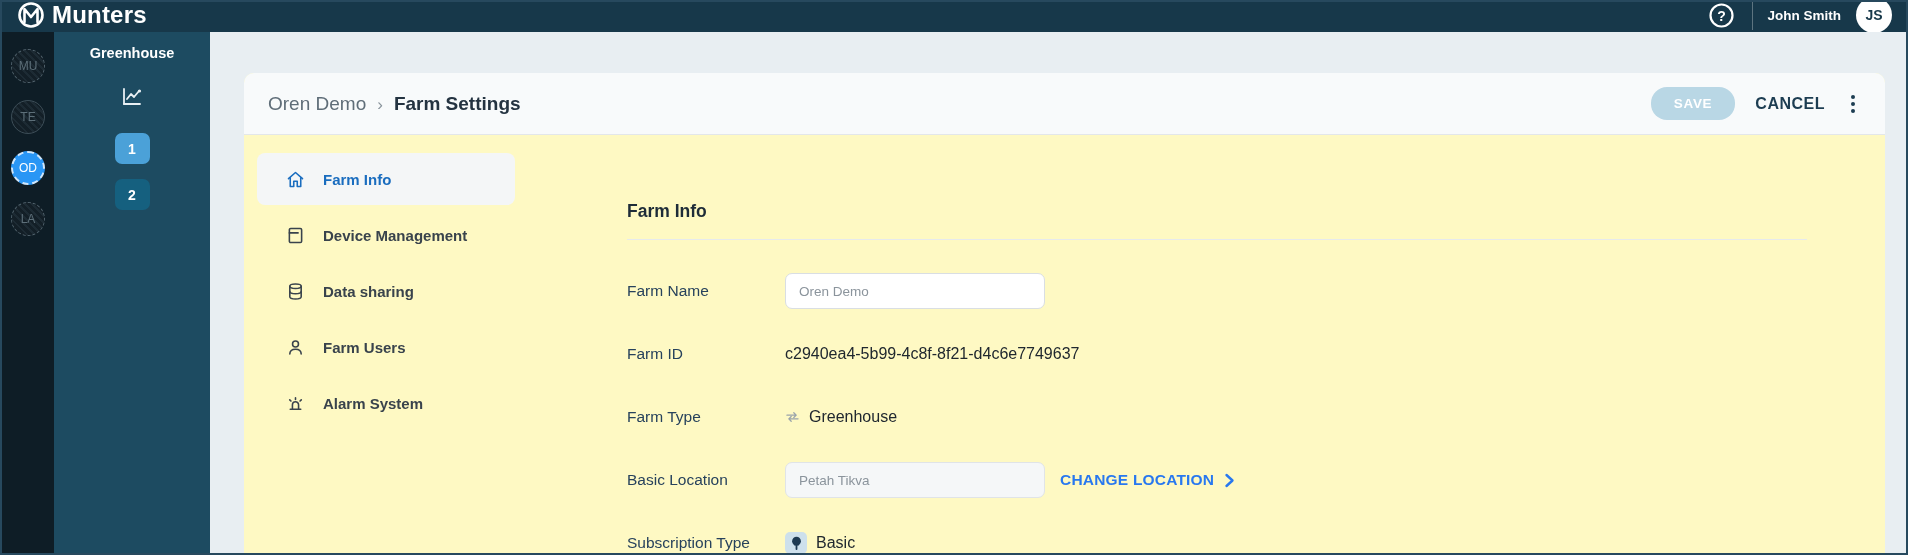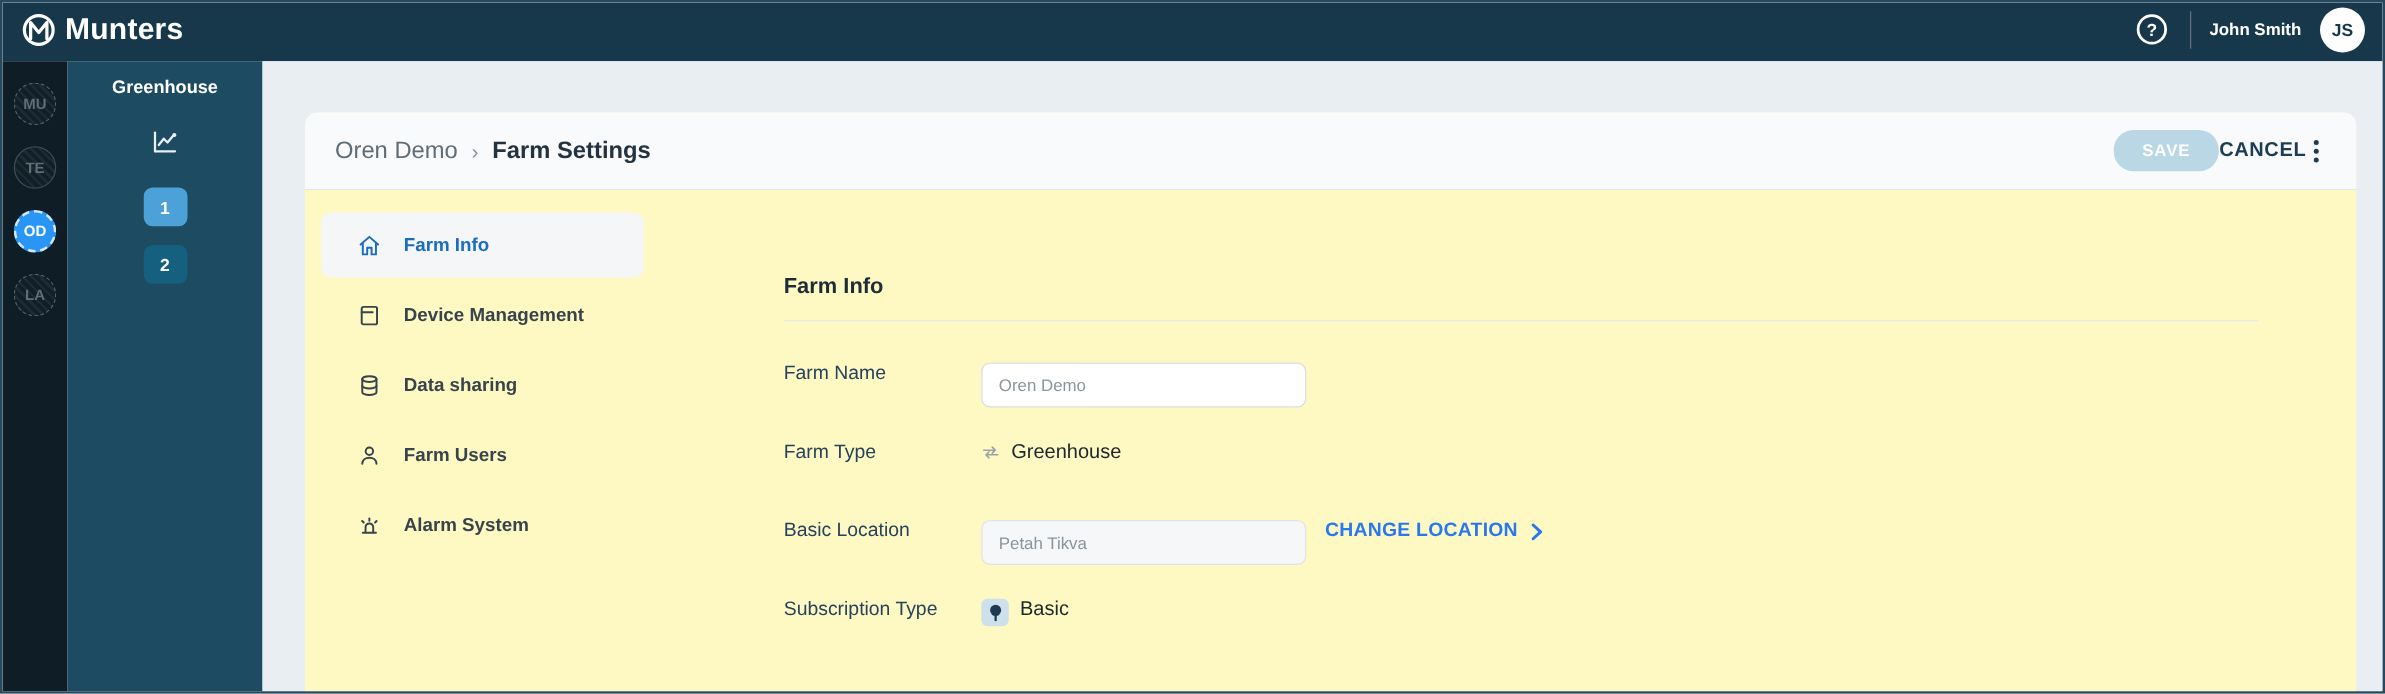--- a/index.html
+++ b/index.html
@@ -3,39 +3,39 @@
 <meta charset="utf-8">
 <style>
   * { margin:0; padding:0; box-sizing:border-box; }
   html,body { background:#dfe5e9; }
   body { font-family:"Liberation Sans", sans-serif; }
 
   .page { width:1908px; height:555px; border:2px solid #27495e; background:#e8eef2;
           display:flex; flex-direction:column; overflow:hidden; position:relative; }
 
   
-  .topbar { height:47px; flex:0 0 auto; background:#17384a; display:flex; align-items:center;
+  .topbar { height:30px; flex:0 0 auto; background:#17384a; display:flex; align-items:center;
             padding:0 14px 4px 15px; }
   .brand { display:flex; align-items:center; gap:7px; color:#fff; }
   .brand-text { font-size:24px; font-weight:bold; letter-spacing:.2px; }
   .topbar-right { margin-left:auto; display:flex; align-items:center; gap:15px; }
   .tb-divider { width:1px; height:30px; background:rgba(255,255,255,.3); }
   .user-name { color:#fff; font-size:13.5px; font-weight:bold; }
   .avatar-js { width:36px; height:36px; border-radius:50%; background:#fff; color:#17384a;
                font-weight:bold; font-size:14px; display:flex; align-items:center; justify-content:center; }
   .help-btn { background:none; border:none; cursor:pointer; display:flex; }
 
   
   .main { flex:1; display:flex; min-height:0; }
 
   .rail { width:52px; flex:0 0 auto; background:#0e1d26; display:flex; flex-direction:column;
           align-items:center; padding-top:17px; gap:17px; }
   .rail-avatar { width:34px; height:34px; border-radius:50%; flex:0 0 auto;
                  display:flex; align-items:center; justify-content:center;
-                 font-size:12px; font-weight:bold; color:#5d6f79;
+                 font-size:12px; font-weight:normal; color:#5d6f79;
                  background:repeating-linear-gradient(45deg,#1d2b34 0 2px,#131f27 2px 5px);
                  border:1px dashed #51626c; cursor:pointer; }
   .rail-avatar.solid { border:1px solid #3c4d57; }
   .rail-avatar.active { background:#2996f5; color:#fff; border:2px dashed #cfe6fb; }
 
   .sidebar { width:156px; flex:0 0 auto; background:#1d4b61; display:flex; flex-direction:column;
              align-items:center; }
   .sidebar-title { color:#fff; font-weight:bold; font-size:14.5px; margin-top:13px; }
   .chart-btn { background:none; border:none; margin-top:25px; cursor:pointer; display:flex; }
   .house-btn { width:35px; height:31px; border-radius:7px; border:none; color:#fff; font-weight:bold;
@@ -46,42 +46,42 @@
   .content { flex:1; position:relative; background:#e8eef2; }
   .card { position:absolute; left:34px; top:41px; right:21px; bottom:0; background:#fef9c3;
           border-radius:10px 10px 0 0; display:flex; flex-direction:column; }
 
   .card-header { height:62px; flex:0 0 auto; background:#f8fafb; border-bottom:1px solid #e3e7ea;
                  border-radius:10px 10px 0 0; display:flex; align-items:center; padding:0 24px; }
   .breadcrumb { display:flex; align-items:center; gap:11px; font-size:19px; }
   .bc-parent { color:#5f6d78; cursor:pointer; }
   .bc-sep { color:#8a949c; font-size:17px; padding-top:2px; }
   .bc-current { color:#243341; font-weight:bold; }
-  .header-actions { margin-left:auto; display:flex; align-items:center; }
+  .header-actions { margin-left:auto; display:flex; align-items:center; gap:20px; }
   .save-btn { background:#b9d7e5; color:#fff; font-weight:bold; font-size:13.5px; letter-spacing:.7px;
               border:none; border-radius:16px; padding:9px 23px; cursor:default; }
   .cancel-btn { background:none; border:none; color:#1d3d52; font-weight:bold; font-size:16px;
                 letter-spacing:.5px; cursor:pointer; }
   .kebab-btn { background:none; border:none; display:flex; flex-direction:column; gap:3px;
                padding:4px 6px; cursor:pointer; }
   .kebab-btn i { width:4px; height:4px; border-radius:50%; background:#1d3d52; }
 
   .card-body { flex:1; display:flex; padding:18px 0 0 13px; min-height:0; }
   .settings-nav { width:300px; flex:0 0 auto; display:flex; flex-direction:column; gap:4px; }
   .nav-item { width:258px; height:52px; display:flex; align-items:center; gap:17px; padding-left:28px;
               border-radius:8px; font-size:15px; font-weight:bold; color:#39434c; cursor:pointer;
               background:none; border:none; font-family:inherit; text-align:left; }
   .nav-item.active { background:#f4f6f7; color:#1a6dbf; }
   .nav-item svg { flex:0 0 auto; }
 
   .form-col { flex:1; padding:48px 78px 0 70px; min-width:0; }
   .form-title { font-size:17.5px; font-weight:bold; color:#1e2c38; }
   .form-divider { border-bottom:1px solid #e6eaed; margin-top:17px; }
   .form-rows { margin-top:33px; display:flex; flex-direction:column; gap:27px; }
-  .form-row { display:flex; align-items:flex-start; min-height:36px; }
+  .form-row { display:flex; align-items:center; min-height:36px; }
   .form-label { width:158px; flex:0 0 auto; font-size:15.5px; color:#27425c; }
   .text-input { width:260px; height:36px; border:1px solid #d9dee3; border-radius:7px; padding:0 13px;
                 font-size:13.5px; color:#8b949c; background:#fff; font-family:inherit; outline:none; }
   .text-input.muted { background:#f5f7f8; border-color:#e0e4e7; }
   .value { font-size:16px; color:#20282f; }
   .inline-cell { display:flex; align-items:center; gap:9px; }
   .change-link { margin-left:15px; display:flex; align-items:center; gap:10px; color:#2878ef;
                  font-weight:bold; font-size:15.5px; text-decoration:none; letter-spacing:.2px; cursor:pointer; }
   .sub-badge { width:22px; height:22px; border-radius:5px; background:#cde0ec; flex:0 0 auto;
                display:flex; align-items:center; justify-content:center; margin-right:9px; }
@@ -214,20 +214,24 @@
           <section class="form-col">
             <h2 class="form-title">Farm Info</h2>
             <div class="form-divider"></div>
 
             <div class="form-rows">
               <div class="form-row">
                 <span class="form-label">Farm Name</span>
                 <input class="text-input" type="text" value="Oren Demo" style="">
               </div>
 
+              <div class="form-row">
+                <span class="form-label">Farm ID</span>
+                <span class="value">c2940ea4-5b99-4c8f-8f21-d4c6e7749637</span>
+              </div>
 
               <div class="form-row">
                 <span class="form-label">Farm Type</span>
                 <span class="inline-cell">
                   <span style="display:flex;">
                     <svg width="15" height="12" viewBox="0 0 16 13" fill="none" stroke="#9aa4ab" stroke-width="1.4" stroke-linecap="round" stroke-linejoin="round">
                       <path d="M2 4.5 h10 m-2.6-2.6 L12 4.5 L9.4 7.1"></path>
                       <path d="M14 8.5 H4 m2.6 2.6 L4 8.5 L6.6 5.9"></path>
                     </svg>
                   </span>

